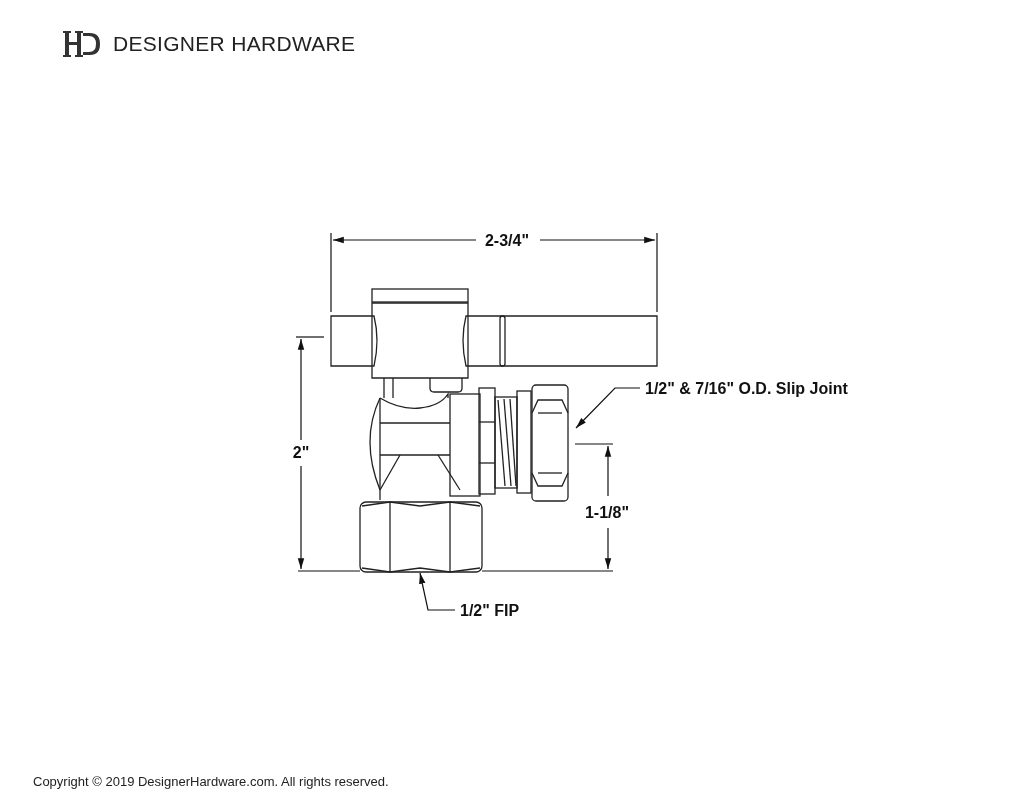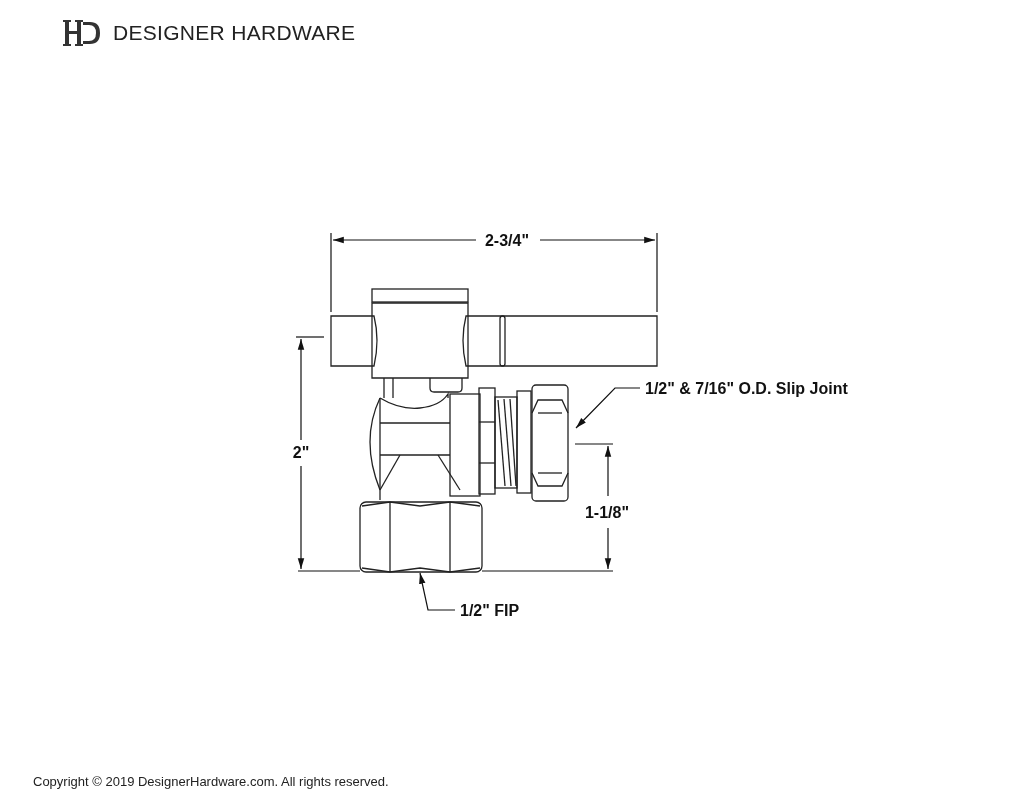--- a/index.html
+++ b/index.html
@@ -1,17 +1,17 @@
 <!DOCTYPE html>
 <html><head>
 <meta charset="utf-8">
 <style>
   html,body{margin:0;padding:0;background:#fff;}
   body{width:1024px;height:791px;position:relative;overflow:hidden;font-family:"Liberation Sans",sans-serif;}
-  .brand{position:absolute;left:63px;top:17px;display:flex;align-items:center;gap:10px;}
+  .brand{position:absolute;left:63px;top:28px;display:flex;align-items:center;gap:10px;}
   .brand-logo{width:40px;height:32px;}
   .brand-name{font-family:"Liberation Sans",sans-serif;font-size:21px;color:#222;letter-spacing:0.3px;}
   .drawing{position:absolute;left:0;top:0;width:1024px;height:791px;}
   .dim-text{font-family:"Liberation Sans",sans-serif;font-weight:bold;font-size:16px;fill:#111;}
   .footer{position:absolute;left:0;width:1024px;top:774px;text-align:left;font-size:13px;color:#222;padding-left:33px;}
 </style>
 </head>
 <body>
 
 <div class="brand">

